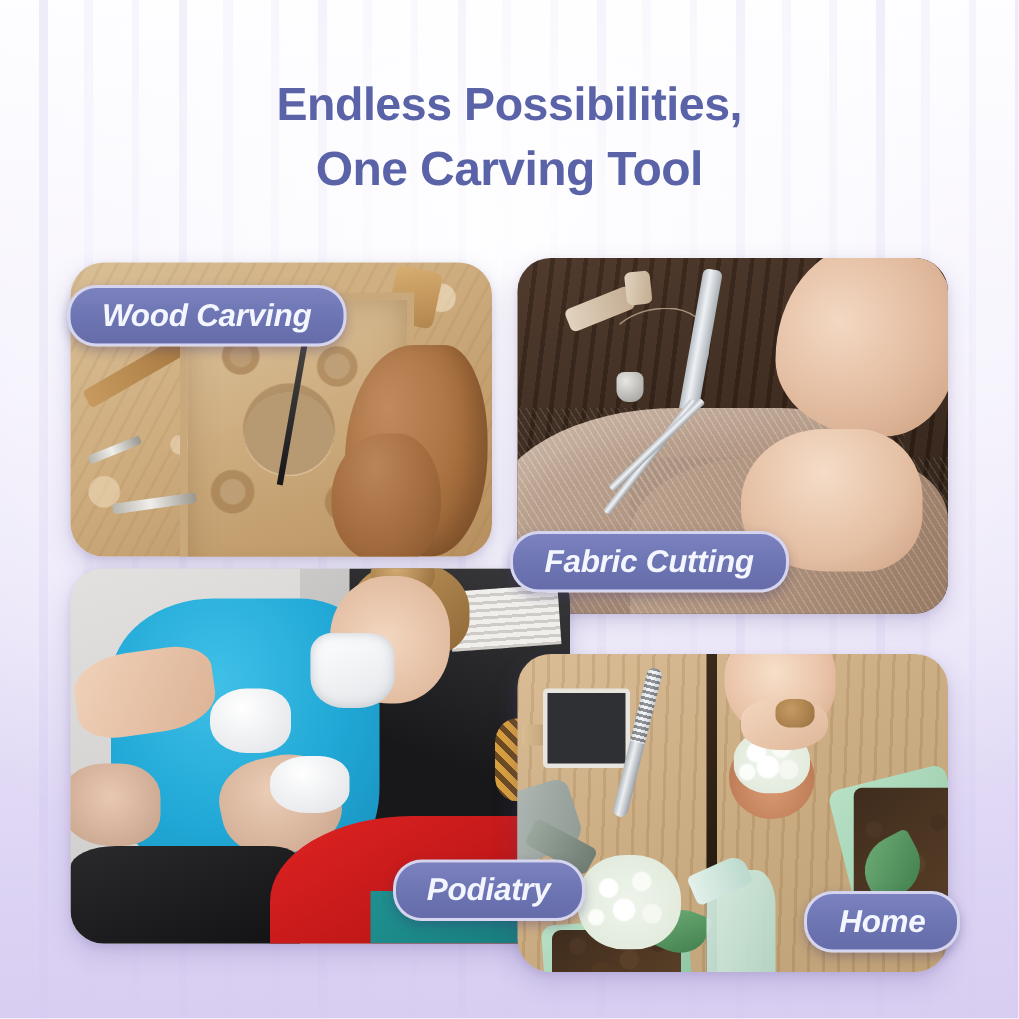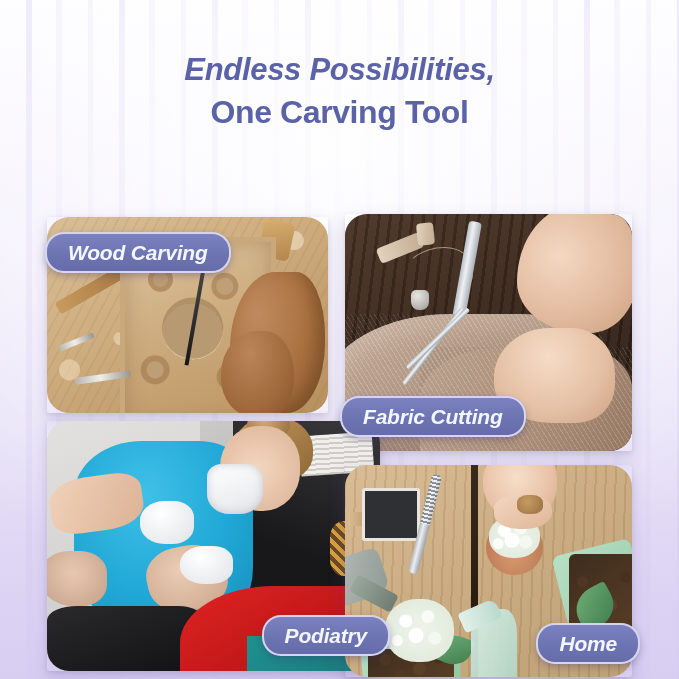--- a/index.html
+++ b/index.html
@@ -40,49 +40,47 @@
   
   .heading {
     position: absolute; left: 0; right: 0; top: 52px;
     text-align: center;
     color: #5a63a8;
     line-height: 1.18;
   }
   .heading .l1 {
     display: block;
     font-size: 31px;
-    font-style: italic;
     font-weight: bold;
     letter-spacing: -0.3px;
   }
   .heading .l2 {
     display: block;
     font-size: 32px;
     font-weight: bold;
     letter-spacing: -0.4px;
     margin-top: 5px;
   }
 
   
   .card {
     position: absolute;
-    border-radius: 2px;
+    border-radius: 22px;
     overflow: visible;
     box-shadow: 0 7px 18px rgba(94,80,150,0.20), 0 2px 5px rgba(94,80,150,0.13);
-    margin-top: 42px;
   }
   .photo {
     position: absolute; inset: 0;
     border-radius: 22px;
     overflow: hidden;
   }
   .card.c1 { left: 47px;  top: 175px; width: 281px; height: 196px; }
   .card.c2 { left: 345px; top: 172px; width: 287px; height: 237px; }
   .card.c3 { left: 47px;  top: 379px; width: 333px; height: 250px; }
-  .card.c4 { left: 345px; top: 423px; width: 287px; height: 212px; }
+  .card.c4 { left: 345px; top: 436px; width: 287px; height: 212px; }
 
   
   .pill {
     position: absolute;
     z-index: 6;
     display: flex; align-items: center; justify-content: center;
     height: 37px;
     padding: 0 21px;
     border-radius: 19px;
     background: linear-gradient(to bottom, #7b82bf 0%, #6d74b2 55%, #656ca9 100%);

